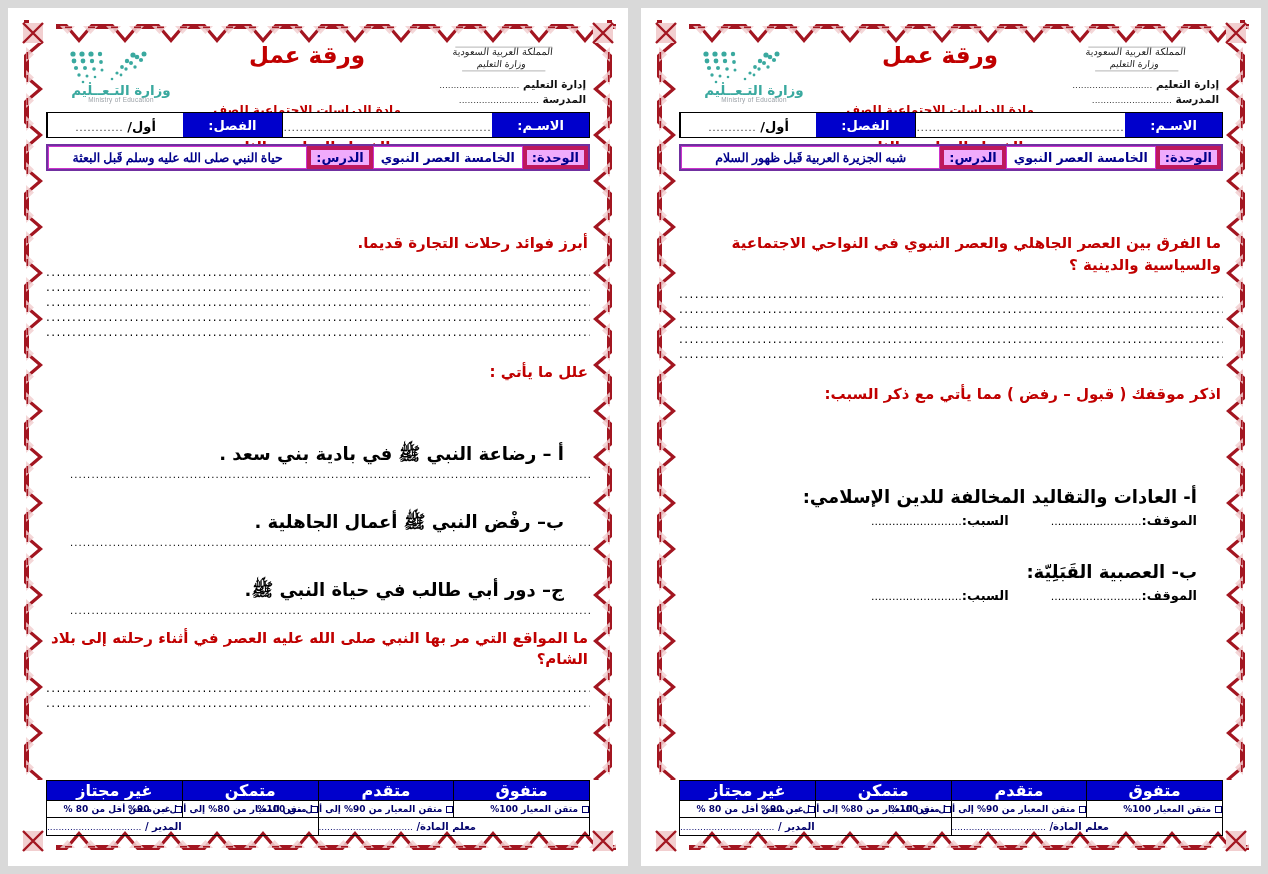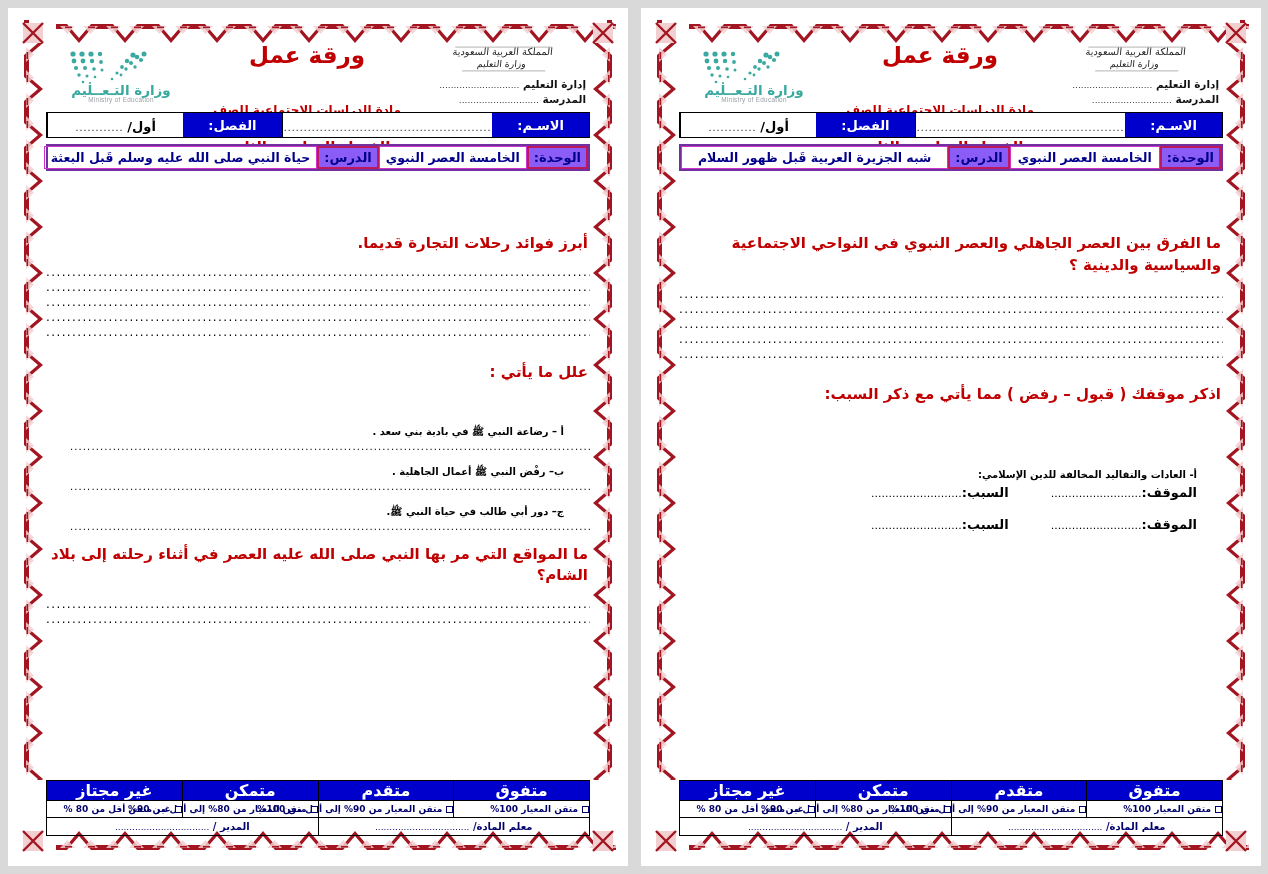--- a/index.html
+++ b/index.html
@@ -166,40 +166,40 @@
   .unitrow {
     display: flex;
     flex-direction: row;
     height: 27px;
     margin-top: 6px;
     border: 2px solid #7030a0;
     background: #fff;
     align-items: stretch;
   }
   .unit-lbl {
-    background: #8b5cf6;
+    background: #f0abfc;
     color: #00008b;
     font-weight: bold;
     font-size: 13px;
     display: flex; align-items: center; justify-content: center;
     padding: 0 5px;
-    border: 2px solid #be185d;
+    border: 4px solid #be185d;
     white-space: nowrap;
   }
   .unit-val {
     color: #00008b;
     font-weight: bold;
     font-size: 12.5px;
     display: flex; align-items: center; justify-content: center;
     border: 1px solid #cc33cc;
     padding: 0 6px;
     white-space: nowrap;
   }
   .unit-val.u-unit  { width: 150px; }
-  .unit-val.u-less  { flex: 1; }
+  .unit-val.u-less  { flex: 1; font-family: Liberation Serif, serif; }
 
   
   .body {
     flex: 1;
     overflow: hidden;
   }
   .q {
     color: #c00000;
     font-weight: bold;
     font-size: 15px;
@@ -226,24 +226,25 @@
   .dotline.thin {
     color: #000;
     letter-spacing: 1.1px;
     font-size: 10px;
     padding-left: 24px;
   }
 
   .sub {
     color: #000;
     font-weight: bold;
-    font-size: 10px;
+    font-size: 18px;
     line-height: 1.5;
     text-align: right;
     padding-right: 26px;
+    margin-top: 16px;
   }
 
   .pair {
     display: flex;
     flex-direction: row;
     justify-content: flex-start;
     font-size: 13px;
     font-weight: bold;
     color: #000;
     padding-right: 26px;
@@ -287,21 +288,21 @@
     border: 1px solid #00006b;
     margin-left: 4px;
     vertical-align: middle;
     background: #fff;
   }
   .sign-cell {
     font-size: 10px;
     color: #00006b;
     font-weight: bold;
     height: 18px;
-    text-align: center;
+    text-align: left;
     white-space: nowrap;
   }
   .sign-cell .dots { font-weight: normal; letter-spacing: 0.6px; font-size: 9px; }
 </style>
 </head>
 <body>
 
 <div class="spread">
 
   <div class="sheet">
@@ -665,20 +666,24 @@
           <span class="seg">
             <span>الموقف:</span><span class="dots">..........................</span>
           </span>
           <span class="gap"></span>
           <span class="seg">
             <span>السبب:</span><span class="dots">..........................</span>
           </span>
         </div>
 
         <div class="spacer-sm"></div>
+        <div class="sub">
+          <span>ب-</span>
+          <span>العصبية القَبَلِيّة:</span>
+        </div>
         <div class="pair">
           <span class="seg">
             <span>الموقف:</span><span class="dots">..........................</span>
           </span>
           <span class="gap"></span>
           <span class="seg">
             <span>السبب:</span><span class="dots">..........................</span>
           </span>
         </div>
       </div>

